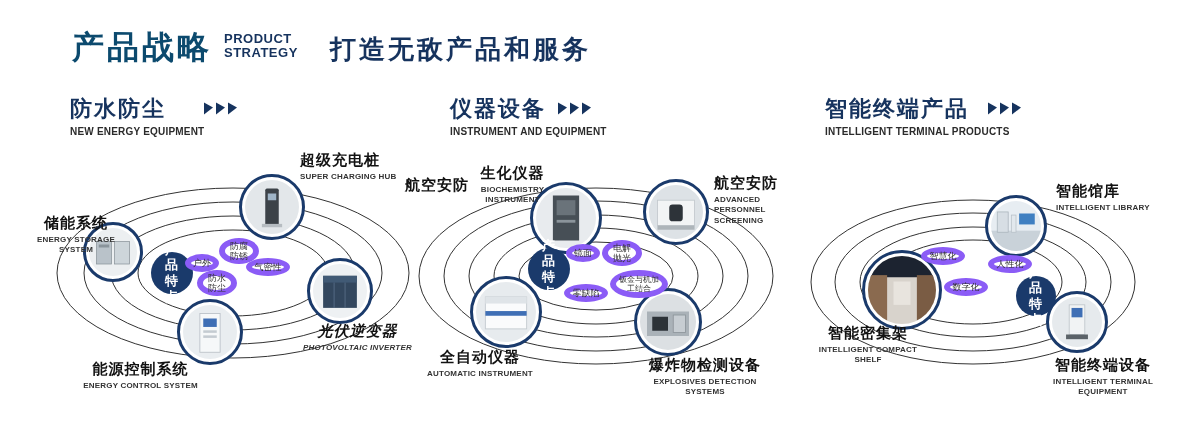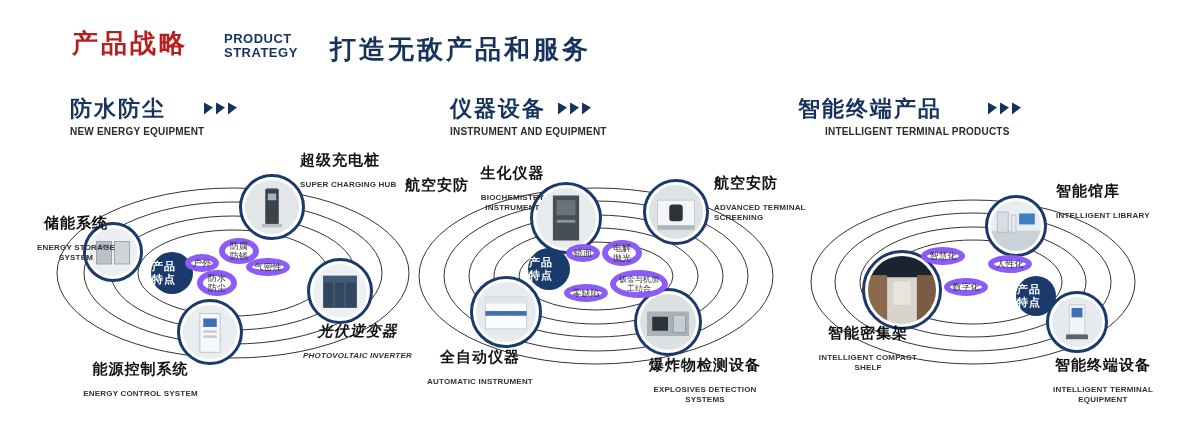--- a/index.html
+++ b/index.html
@@ -1,42 +1,42 @@
 <!DOCTYPE html>
 <html><head>
 <meta charset="utf-8">
 <style>
   * { margin:0; padding:0; box-sizing:border-box; }
   html,body { background:#ffffff; }
   body { font-family:"Liberation Sans","DejaVu Sans",sans-serif; width:1200px; height:422px; }
   .canvas { position:relative; width:1200px; height:422px; background:#fff; overflow:hidden; }
 
-  .hdr-zh { position:absolute; font-size:26px; font-weight:bold; color:#b91c1c; letter-spacing:3px;text-align:center; }
+  .hdr-zh { position:absolute; font-size:32px; font-weight:bold; color:#0c4a6e; letter-spacing:3px;text-align:center; }
   .hdr-en { position:absolute; font-size:13px; font-weight:bold; color:#16335e; line-height:1.05; letter-spacing:.5px; }
   .slogan { position:absolute; font-size:26px; font-weight:bold; color:#16335e; letter-spacing:3px; }
 
   .sec-title { position:absolute; font-size:22px; font-weight:bold; color:#16335e; letter-spacing:2px; z-index:6; }
   .sec-en { position:absolute; font-size:10px; font-weight:bold; color:#2b2b2b; letter-spacing:.2px; z-index:6; }
   .arrows { position:absolute; display:flex; gap:3px; z-index:6; }
   .arrows i { width:0; height:0; border-top:6px solid transparent; border-bottom:6px solid transparent; border-left:9px solid #16335e; transform:skewY(-6deg); }
 
   .orbits { position:absolute; z-index:1; }
   .orbits ellipse { fill:none; stroke:#333; stroke-width:1; }
 
   .node { position:absolute; border-radius:50%; border:3px solid #1a3a6b; background:#fff; padding:3px; z-index:3; }
   .node-img { width:100%; height:100%; border-radius:50%; overflow:hidden; display:block; }
   .node-img svg { display:block; width:100%; height:100%; }
 
   .label { position:absolute; z-index:5; }
   .label .zh { font-size:15px; font-weight:bold; color:#121212; letter-spacing:1px; }
-  .label .en { font-size:8px; font-weight:bold; color:#333; margin-top:10px; line-height:1.3; letter-spacing:.2px; }
+  .label .en { font-size:8px; font-weight:bold; color:#333; margin-top:2px; line-height:1.3; letter-spacing:.2px; }
   .t-center { text-align:center; }
   .t-left { text-align:left; }
 
-  .badge { position:absolute; border-radius:50%; background:#1a3a6b; color:#fff; display:flex; align-items:center; text-align:center; font-weight:bold; font-size:11px; line-height:1.2; letter-spacing:1px; z-index:4; }
+  .badge { position:absolute; border-radius:50%; background:#1a3a6b; color:#fff; display:flex; align-items:center; justify-content:center; text-align:center; font-weight:bold; font-size:13px; line-height:1.2; letter-spacing:1px; z-index:4; }
   .badge span { display:block; width:26px; }
 
   .bubble { position:absolute; background:#fff; border:6px solid #8b5cf6; border-radius:50%; display:flex; align-items:center; justify-content:center; text-align:center; font-size:9px; color:#333; line-height:1.15; z-index:4; padding:1px; }
   .bubble.small-font { font-size:8px; }
 </style>
 </head>
 <body>
 
 <div class="canvas">
 
@@ -197,32 +197,32 @@
 
   <div class="label t-left" style="left:405px; top:176px; width:70px;">
     <div class="zh">航空安防</div>
   </div>
   <div class="label t-center" style="left:470px; top:164px; width:85px;">
     <div class="zh">生化仪器</div>
     <div class="en">BIOCHEMISTRY INSTRUMENT</div>
   </div>
   <div class="label t-left" style="left:714px; top:174px; width:100px;">
     <div class="zh">航空安防</div>
-    <div class="en">ADVANCED TERMINAL SCREENING</div>
+    <div class="en">ADVANCED PERSONNEL SCREENING</div>
   </div>
   <div class="label t-center" style="left:425px; top:348px; width:110px;">
     <div class="zh">全自动仪器</div>
     <div class="en">AUTOMATIC INSTRUMENT</div>
   </div>
   <div class="label t-center" style="left:635px; top:356px; width:140px;">
     <div class="zh">爆炸物检测设备</div>
     <div class="en">EXPLOSIVES DETECTION SYSTEMS</div>
   </div>
 
-  <div class="sec-title" style="left:798px; top:94px;">智能终端产品</div>
+  <div class="sec-title" style="left:825px; top:94px;">智能终端产品</div>
   <span class="arrows" style="left:988px; top:102px;">
       <i></i>
       <i></i>
       <i></i>
     </span>
   <div class="sec-en" style="left:825px; top:126px;">INTELLIGENT TERMINAL PRODUCTS</div>
 
   <svg class="orbits" style="left:809px; top:198px;" width="328" height="168" viewBox="0 0 328 168">
     <ellipse cx="164" cy="84" rx="162" ry="82"></ellipse>
     <ellipse cx="164" cy="84" rx="138" ry="69"></ellipse>

